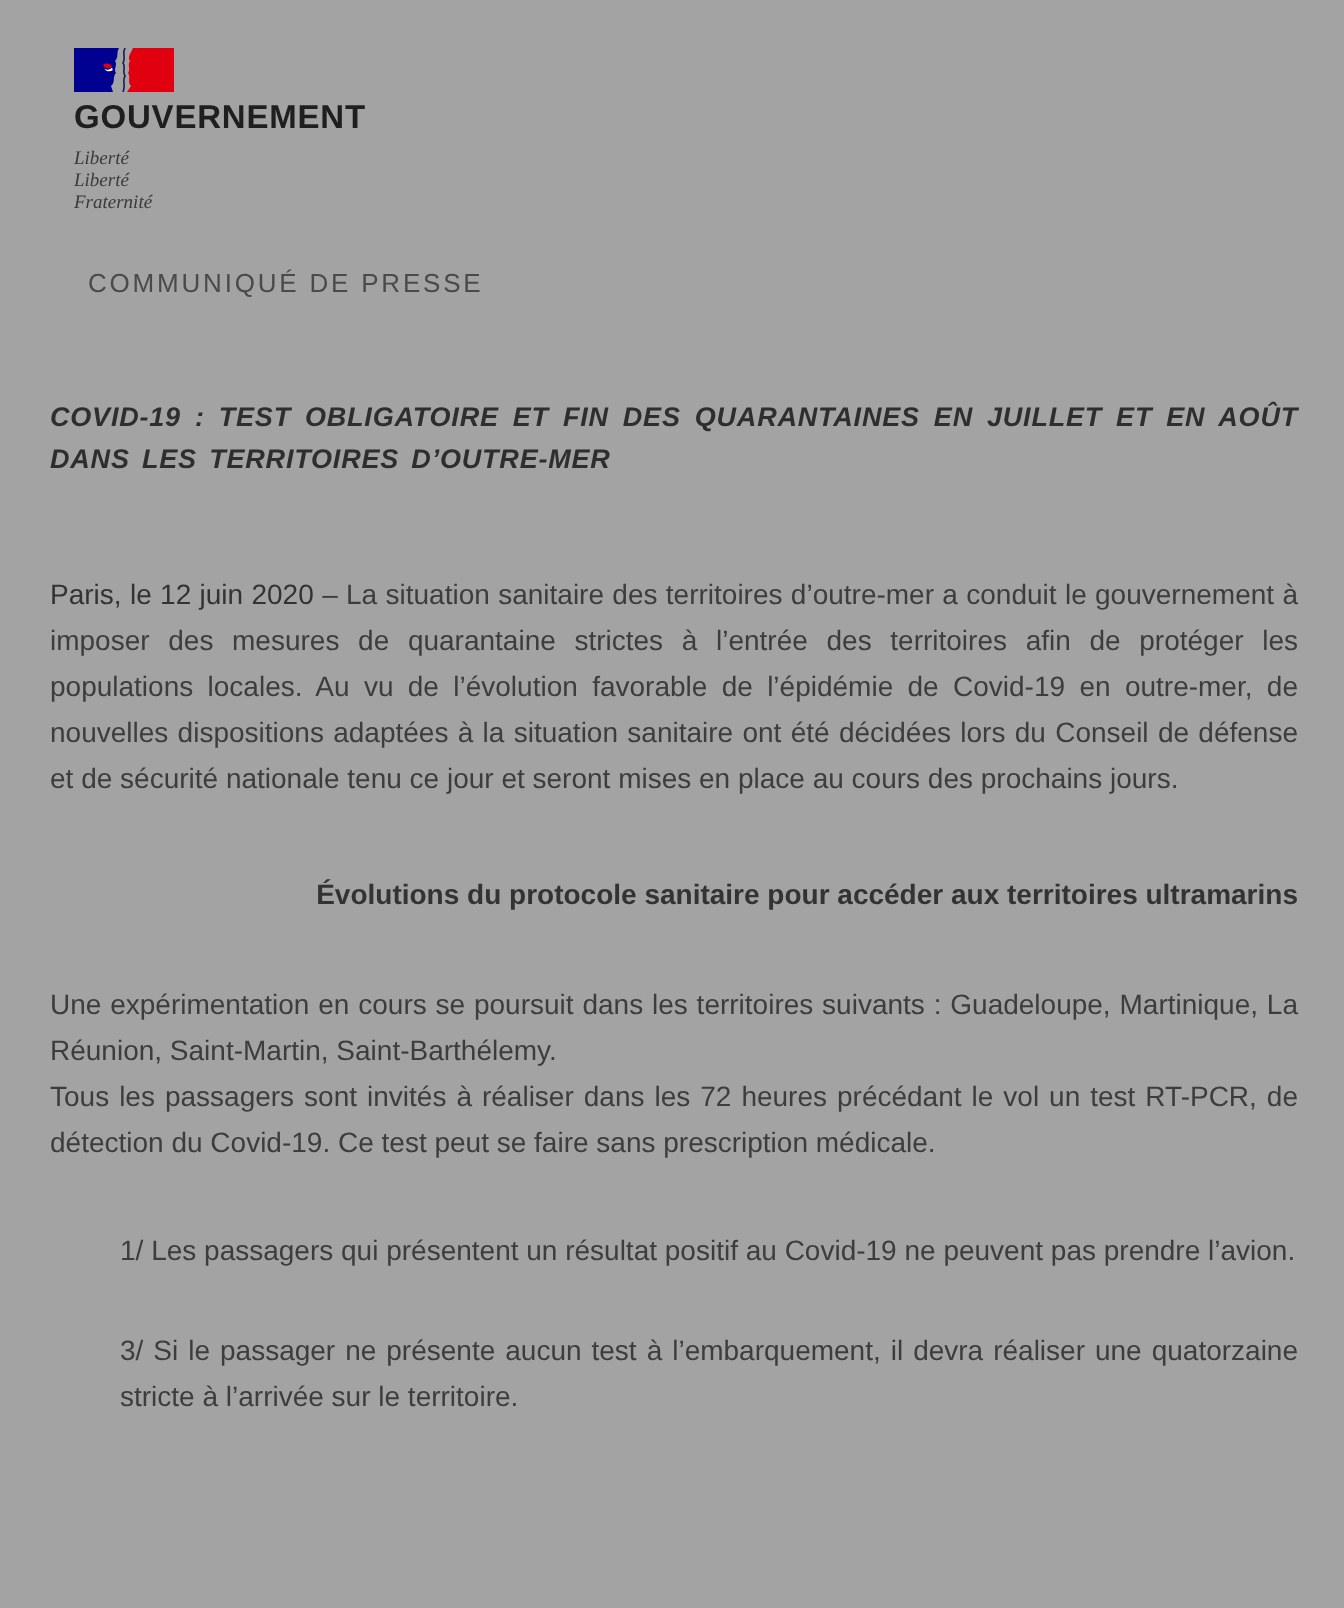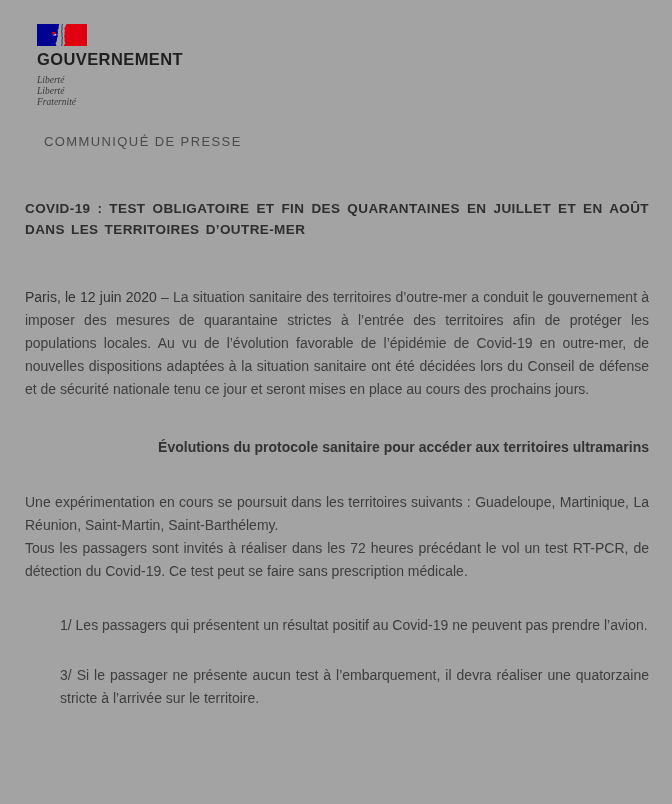--- a/index.html
+++ b/index.html
@@ -57,20 +57,21 @@
   }
   .headline {
     margin: 0;
     font-size: 13.5px;
     font-weight: bold;
     line-height: 21px;
     letter-spacing: 0.4px;
     word-spacing: 2px;
     text-align: justify;
     color: #2e2e2e;
+    font-style: italic;
   }
   .body-text {
     margin: 0;
     font-size: 14px;
     line-height: 23px;
     text-align: justify;
     color: #3d3d3d;
   }
   .lead { margin-top: 46px; }
   .lead .dateline { font-weight: normal; color: #333333; }

